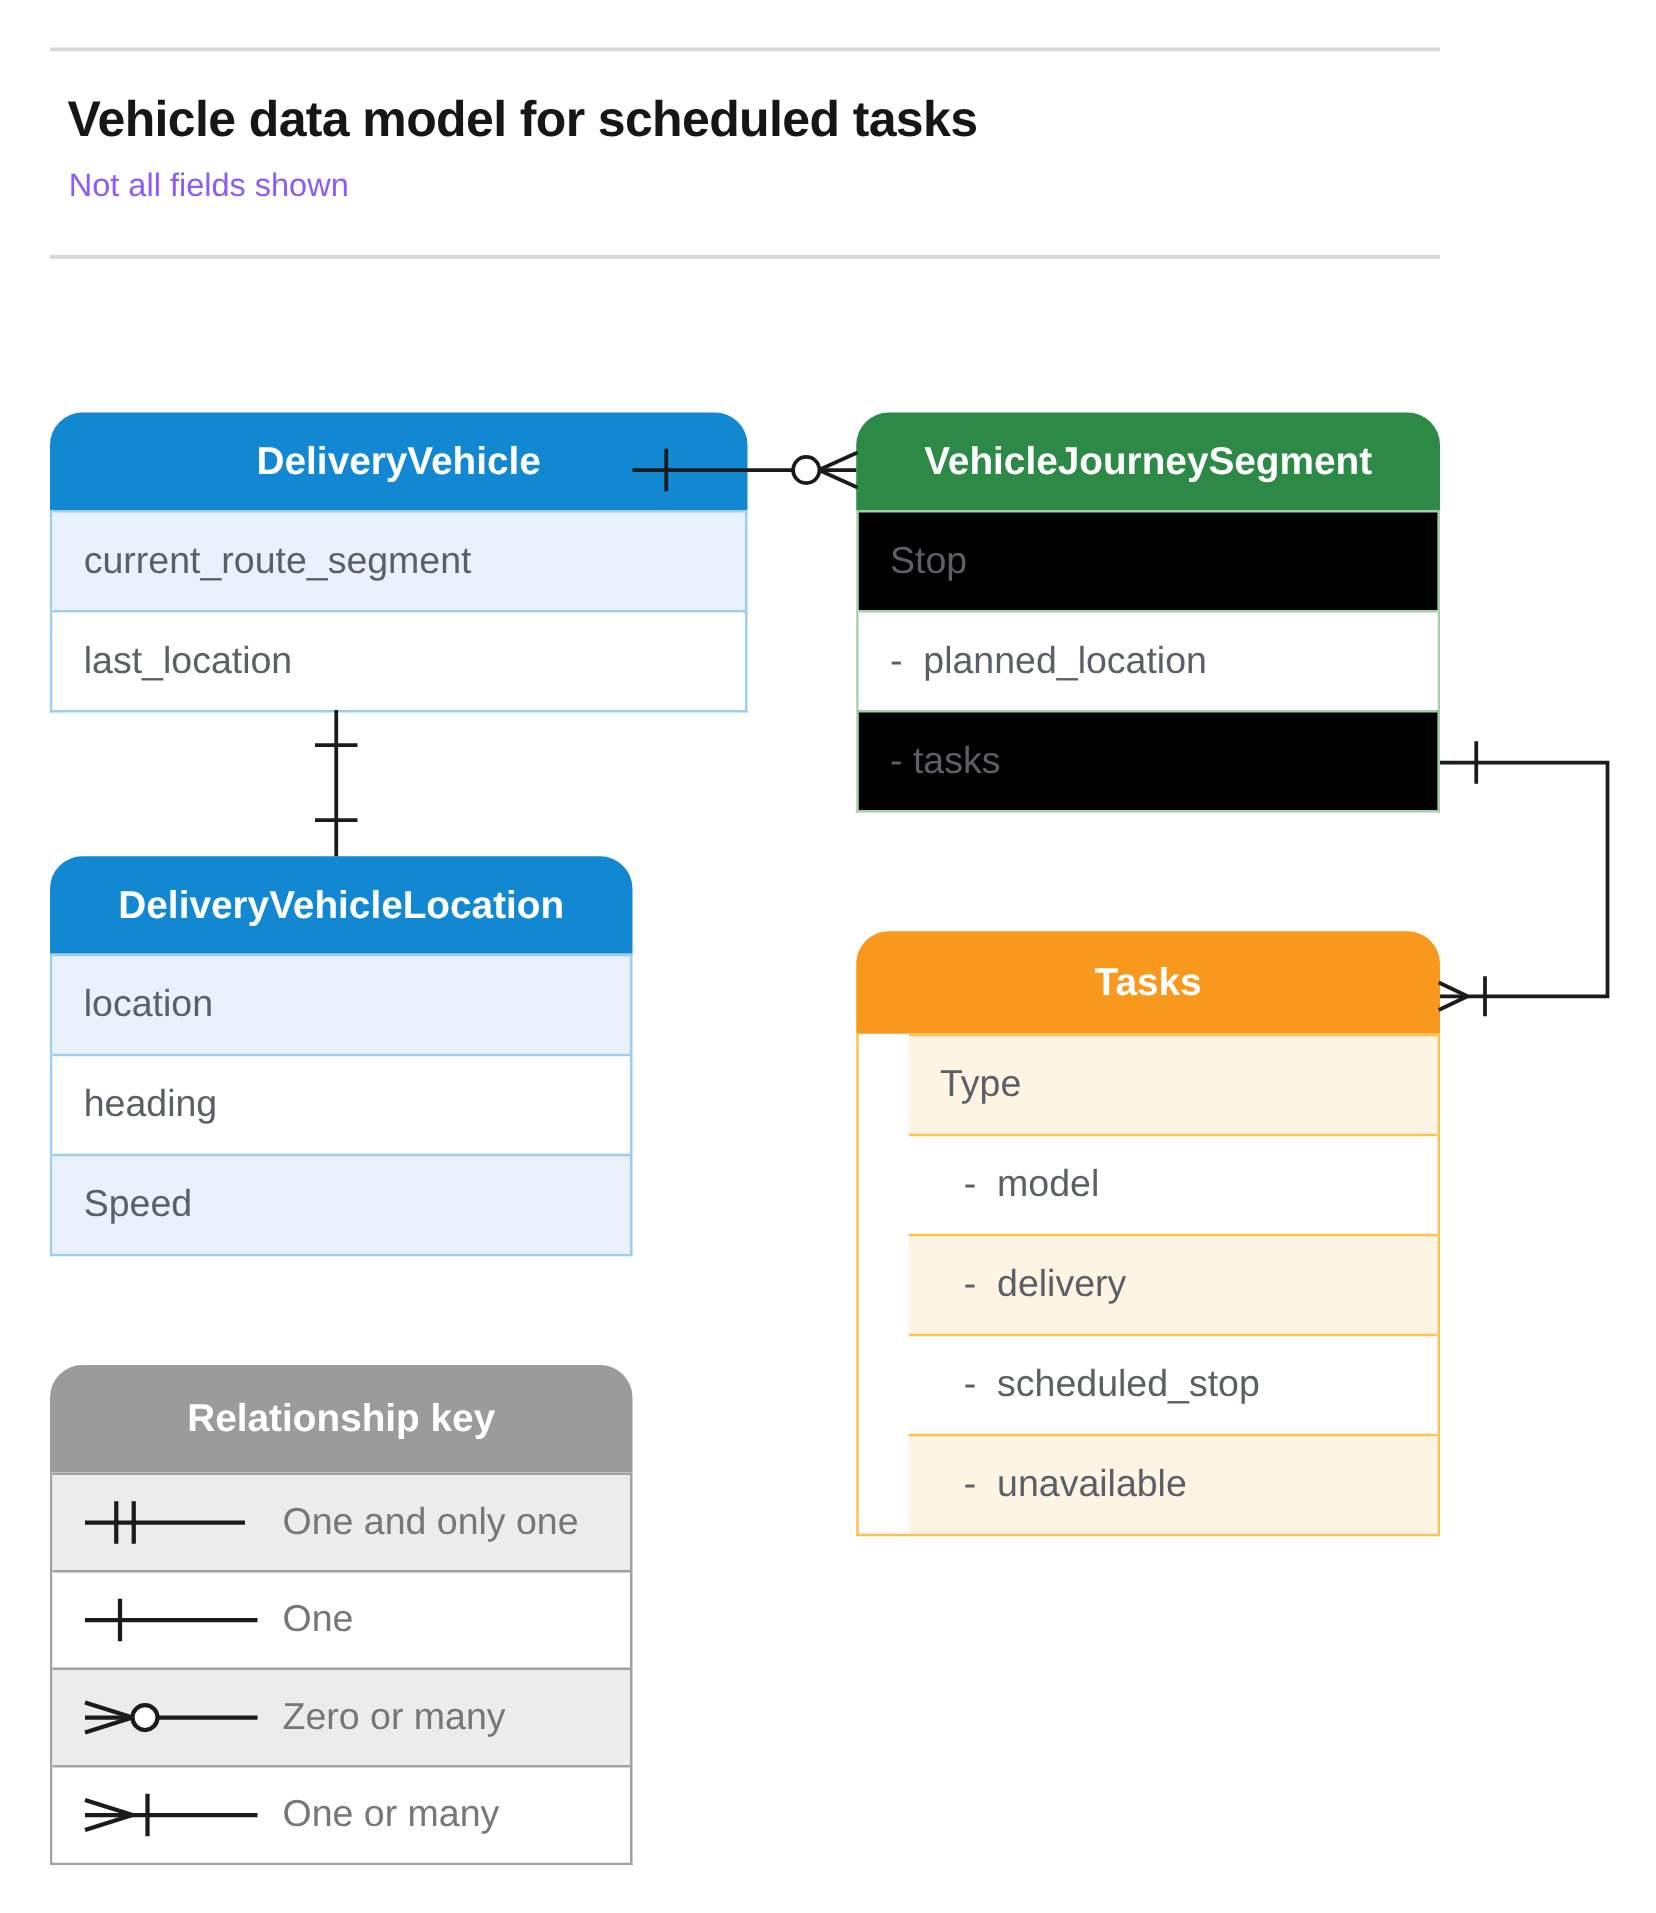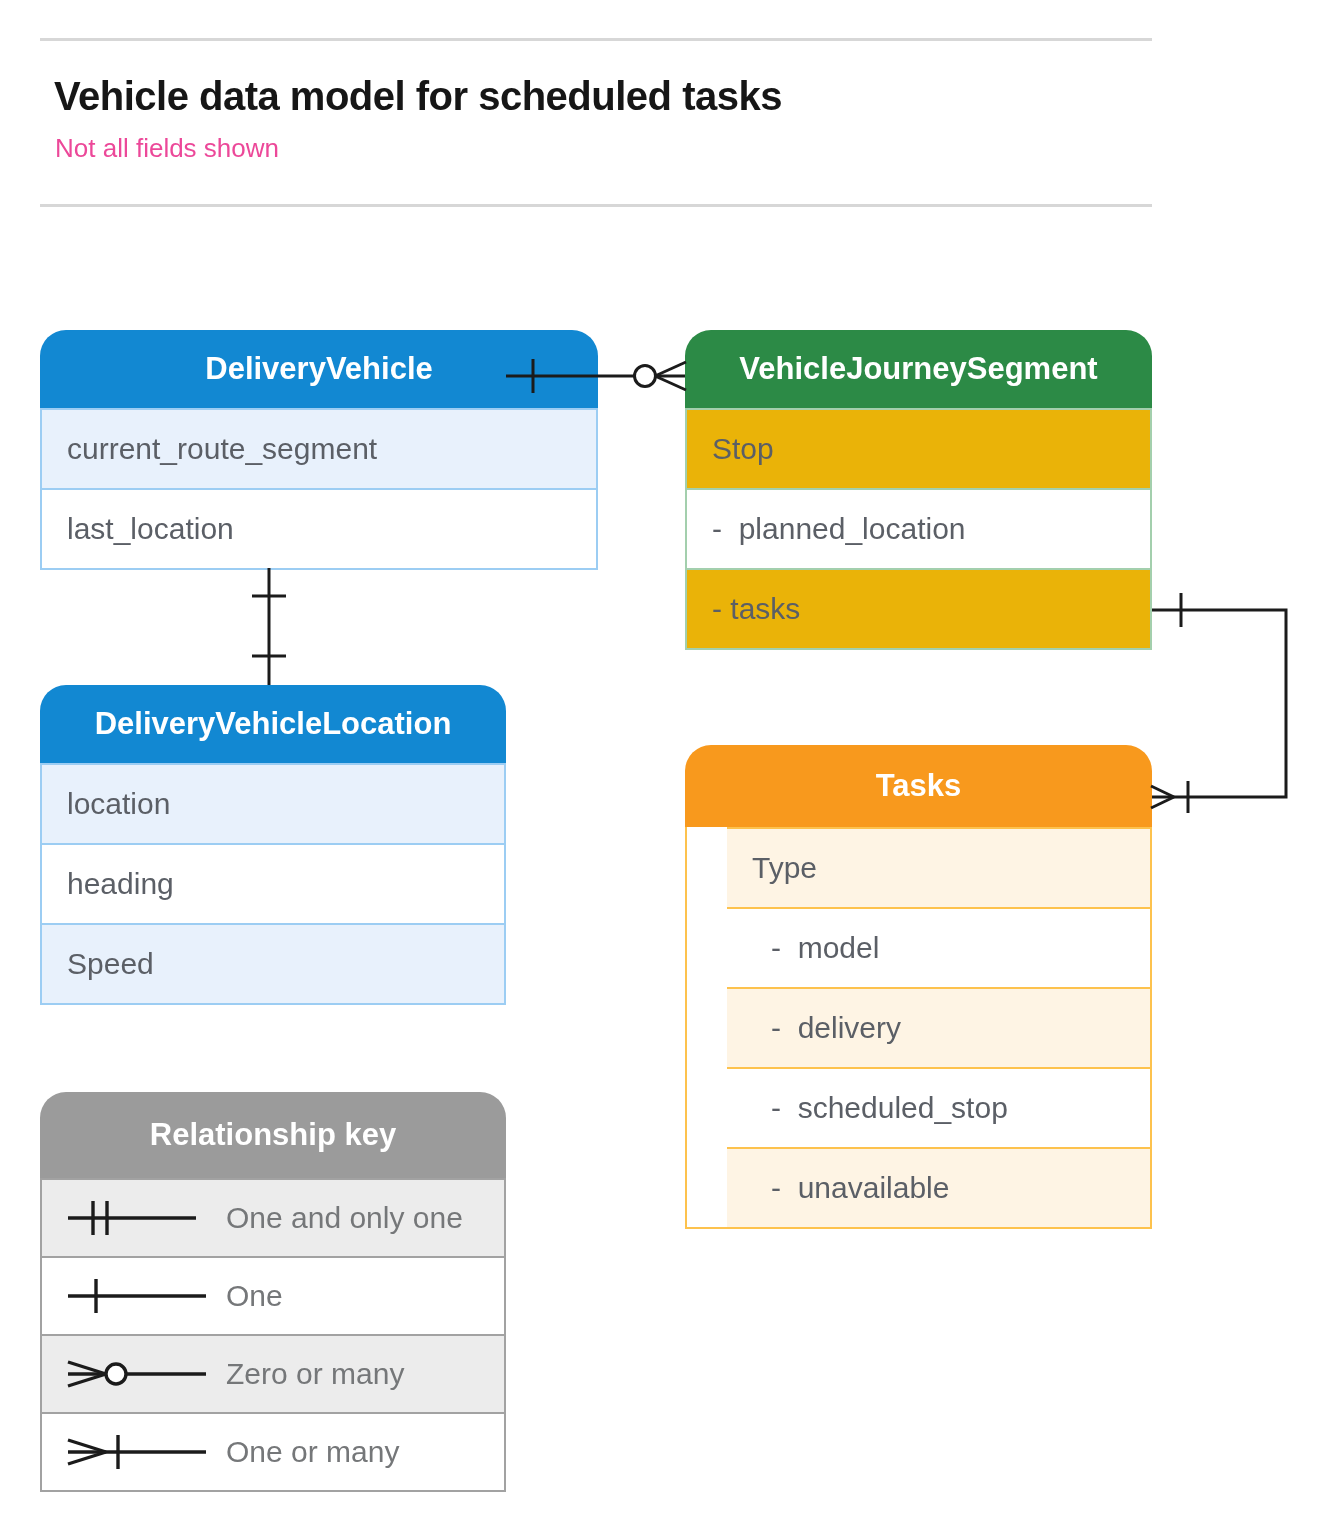--- a/index.html
+++ b/index.html
@@ -9,21 +9,21 @@
   }
   .hr{position:absolute;left:40px;width:1112px;height:3px;background:#d7d7d7;}
   .hr.top{top:38px}
   .hr.second{top:204px}
   #page-title{
     position:absolute;left:54px;top:74px;margin:0;
     font-size:40px;font-weight:700;color:#161616;letter-spacing:-.5px;
   }
   #page-subtitle{
     position:absolute;left:55px;top:133px;
-    font-size:26px;color:#ec4899;
+    font-size:26px;color:#8b5cf6;
   }
 
   
   .entity{position:absolute;box-sizing:border-box;}
   .ehead{
     height:78px;border-radius:26px 26px 0 0;
     display:flex;align-items:center;justify-content:center;
     color:#ffffff;font-size:31px;font-weight:700;
   }
   .rows{border-style:solid;border-width:0 2.5px 2.5px 2.5px;box-sizing:border-box;}
@@ -34,21 +34,21 @@
   }
 
   .theme-blue .ehead{background:#1288d2;}
   .theme-blue .rows{border-color:#9ccdf3;}
   .theme-blue .row{border-top-color:#9ccdf3;}
   .theme-blue .row.tint{background:#e8f1fc;}
 
   .theme-green .ehead{background:#2c8a46;}
   .theme-green .rows{border-color:#a3cfad;}
   .theme-green .row{border-top-color:#a3cfad;}
-  .theme-green .row.tint{background:#eab308;}
+  .theme-green .row.tint{background:#000000;}
 
   .theme-orange .ehead{background:#f8991d;}
   .theme-orange .rows{border-color:#fdc24d;padding-left:40px;}
   .theme-orange .row{border-top-color:#fdc24d;}
   .theme-orange .row.tint{background:#fef4e4;}
   .theme-orange .row.sub{padding-left:44px;}
 
   .theme-gray .ehead{background:#9b9b9b;}
   .theme-gray .rows{border-color:#a2a2a2;}
   .theme-gray .row{border-top-color:#a2a2a2;}

